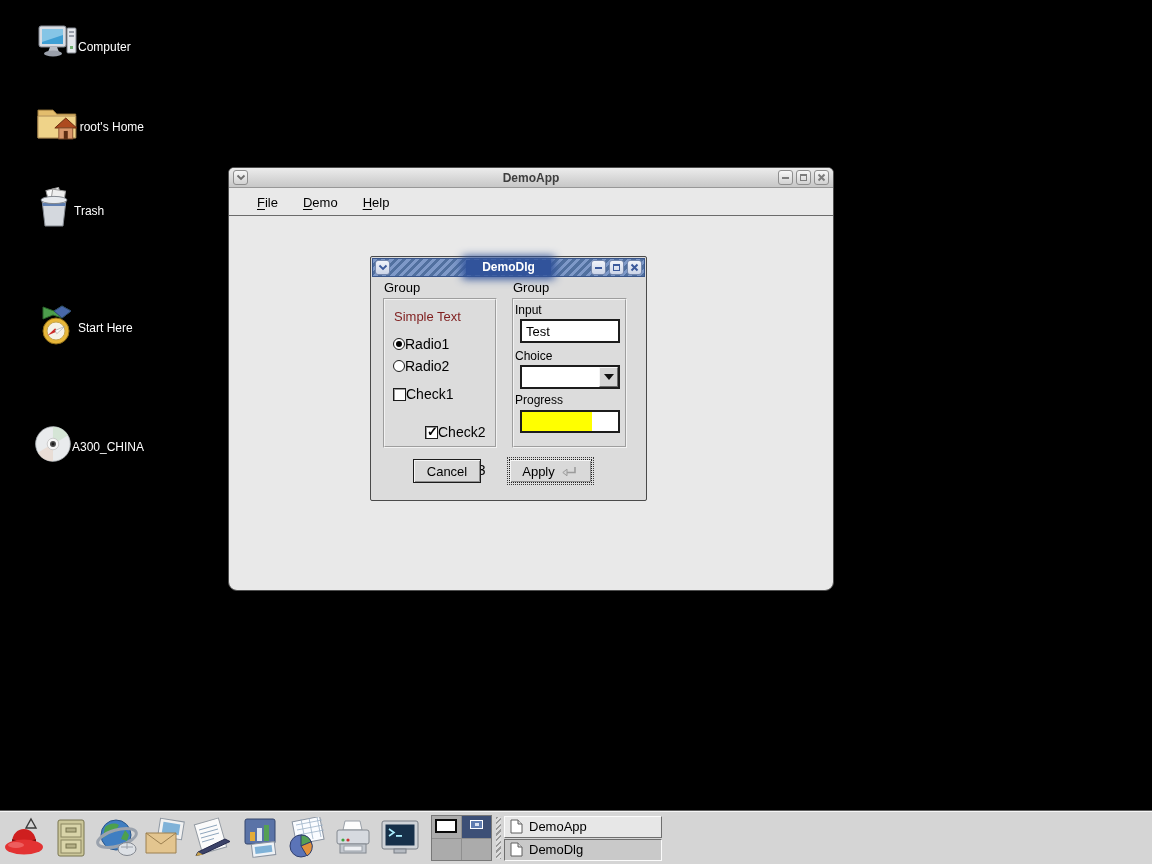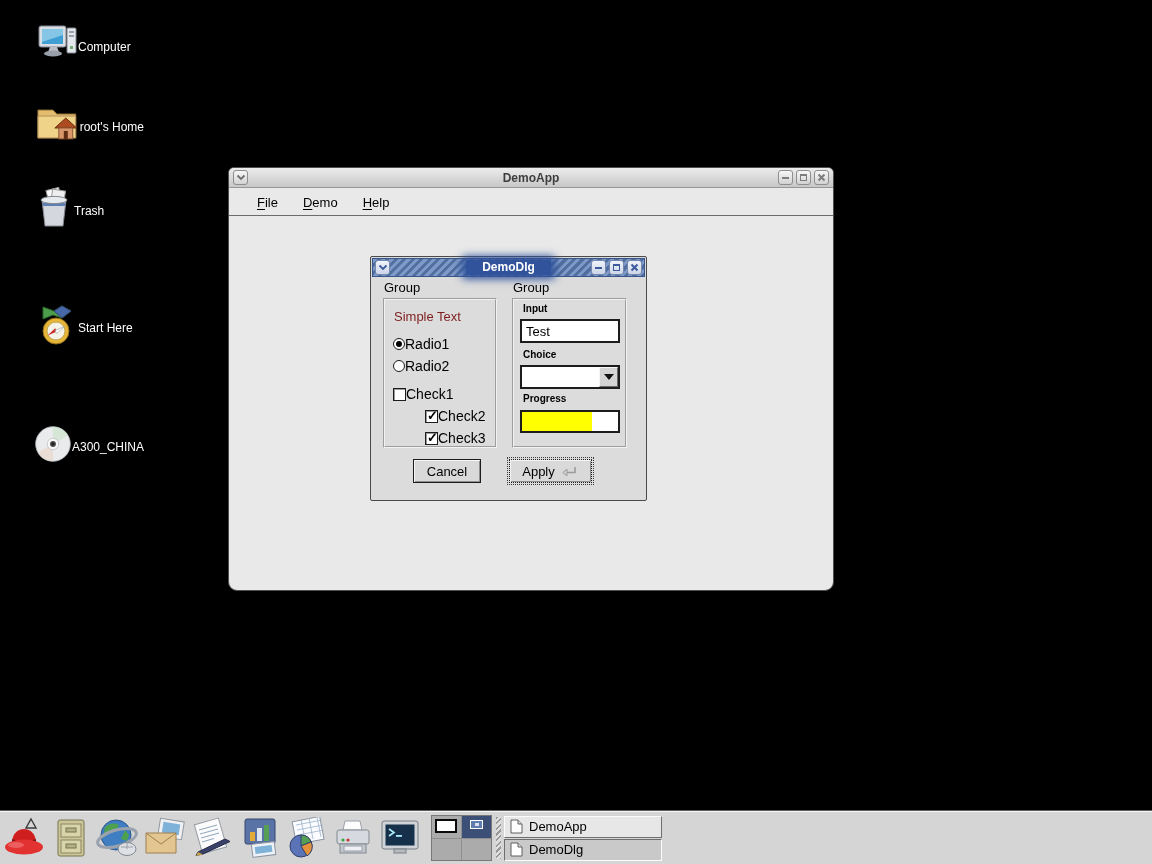--- a/index.html
+++ b/index.html
@@ -43,28 +43,28 @@
   .dlg-body { position:absolute; left:0; right:0; top:21px; bottom:0; }
 
   .group-label { position:absolute; font-size:13px; }
   .group-box { position:absolute; border:2px groove #f2f2f2; }
   .gb-left { left:12px; top:20px; width:114px; height:150px; display:flex; flex-direction:column; }
   .gb-right { left:141px; top:20px; width:115px; height:150px; }
 
   .static-label { margin:9px 0 0 9px; font-size:13px; color:#7f1d1d; }
   .opt-row { display:flex; align-items:center; margin-left:8px; font-size:14px; }
   .r1 { margin-top:12px; } .r2 { margin-top:6px; }
-  .c1 { margin-top:12px; } .c2,.c3 { margin-top:6px;padding-left:32px; }
+  .c1 { margin-top:12px; } .c2,.c3 { margin-top:22px;padding-left:32px; }
   .radio { width:12px; height:12px; border:1px solid #1c1c1c; border-radius:50%; background:#fff; position:relative; flex:0 0 auto; }
   .radio.selected::after { content:""; position:absolute; left:2px; top:2px; width:6px; height:6px; border-radius:50%; background:#000; }
   .checkbox { width:13px; height:13px; border:1px solid #1c1c1c; background:#fff; position:relative; flex:0 0 auto;
     box-shadow:inset 1px 1px 0 #9a9a9a; }
   .checkbox.checked::after { content:"✓"; position:absolute; left:1px; top:-3px; font-size:13px; font-weight:bold; color:#000; }
 
-  .field-label { position:absolute; left:9px; font-size:10px;font-weight:bold; }
+  .field-label { position:absolute; left:1px; font-size:12px; }
   .lbl-input { top:3px; } .lbl-choice { top:49px; } .lbl-progress { top:93px; }
   .qt-input { position:absolute; left:6px; top:19px; width:100px; height:24px; border:2px solid #1c1c1c;
     background:#fff; font-family:inherit; font-size:13px; padding:0 4px; outline:none; }
   .combo { position:absolute; left:6px; top:65px; width:100px; height:24px; border:2px solid #1c1c1c; background:#fff; }
   .combo-value { position:absolute; left:4px; top:2px; font-size:13px; }
   .combo-arrow { position:absolute; right:0; top:0; bottom:0; width:19px; background:#d4d4d4;
     border:1px solid; border-color:#f6f6f6 #6b6b6b #6b6b6b #f6f6f6; display:flex; align-items:center; justify-content:center; }
   .combo-arrow::after { content:""; width:0; height:0; border:5px solid transparent; border-top:6px solid #111; margin-top:5px; }
   .progress { position:absolute; left:6px; top:110px; width:100px; height:23px; border:2px solid #1c1c1c; background:#fff; }
   .progress-fill { height:100%; }

